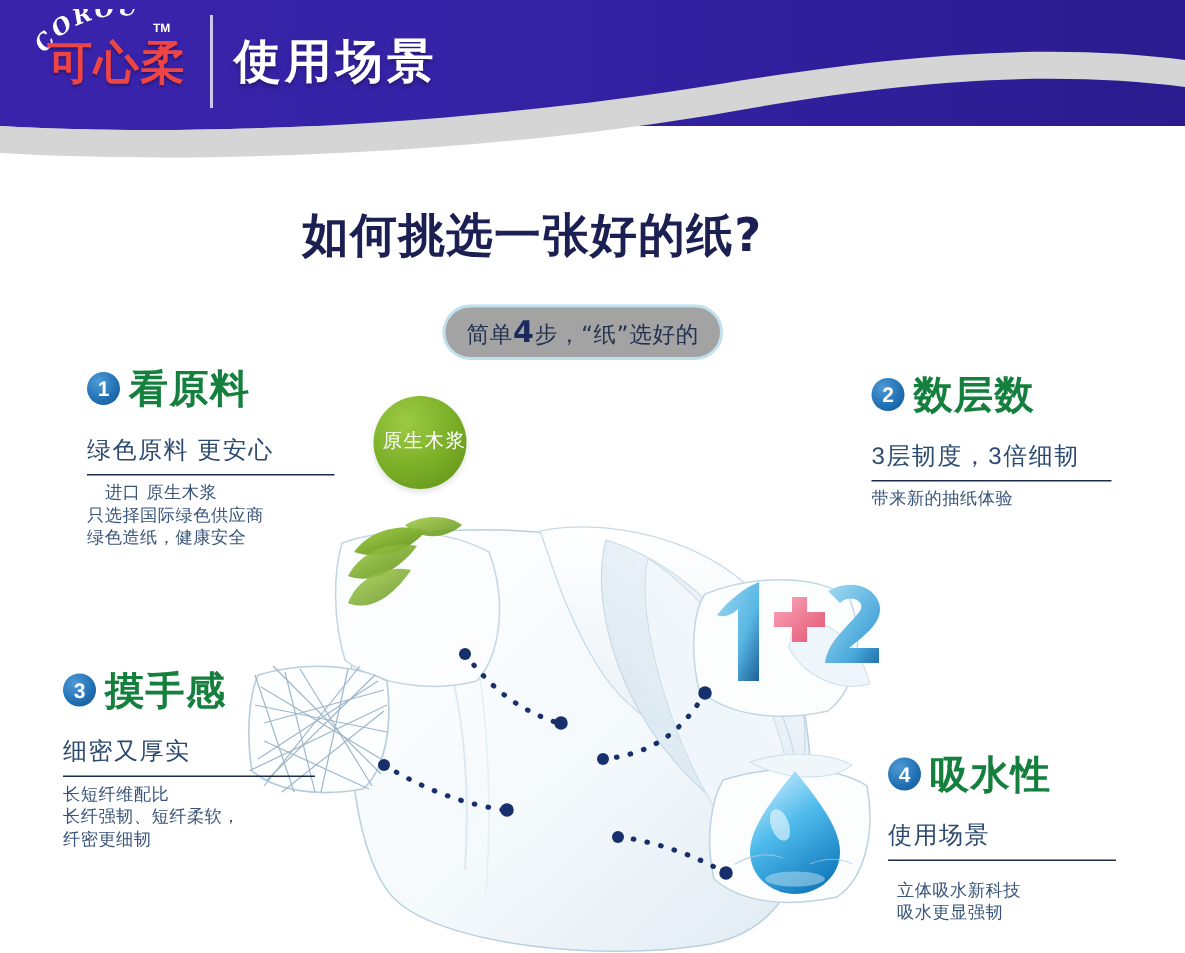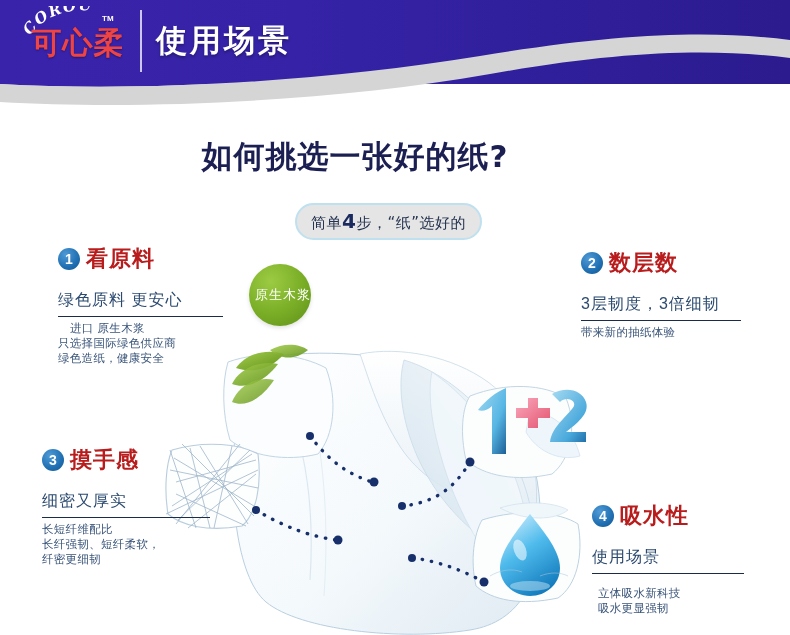--- a/index.html
+++ b/index.html
@@ -35,41 +35,41 @@
 
   
   .main-title{
     position:absolute;left:0;top:136px;width:710px;text-align:center;
     font-family:"DejaVu Sans","Liberation Sans",sans-serif;
     font-size:31px;font-weight:bold;color:#1b1f52;letter-spacing:1px;
   }
   .subtitle-pill{
     position:absolute;left:295px;top:203px;
     padding:4px 14px 5px 14px;
-    border:2px solid #bfe0ef;border-radius:20px;background:#e5e5e5;
+    border:2px solid #bfe0ef;border-radius:20px;background:#a3a3a3;
     font-family:"DejaVu Sans","Liberation Sans",sans-serif;
     font-size:15px;color:#24324f;white-space:nowrap;letter-spacing:.5px;
   }
   .subtitle-pill b{font-size:20px;color:#1a2a5e;font-weight:bold;}
 
   
   .art{position:absolute;left:0;top:110px;width:790px;height:525px;}
 
   
   .step{position:absolute;}
   .step-head{display:flex;align-items:center;gap:6px;height:26px;}
   .num-badge{
     width:22px;height:22px;border-radius:50%;
     background:radial-gradient(circle at 35% 30%,#4f9ad6 0%,#1f6fb2 60%,#14568f 100%);
     color:#fff;font-size:14px;font-weight:bold;line-height:22px;text-align:center;
     font-family:"Liberation Sans",sans-serif;flex:none;
   }
   .step-title{
     font-family:"DejaVu Sans","Liberation Sans",sans-serif;
-    font-size:22px;font-weight:bold;color:#b91c1c;letter-spacing:1px;
+    font-size:26px;font-weight:bold;color:#15803d;letter-spacing:1px;
   }
   .step-sub{
     font-family:Liberation Sans, sans-serif;
     font-size:16px;color:#2c4a70;margin-top:18px;letter-spacing:1px;
   }
   .step-rule{height:1px;background:#1b2b4a;margin-top:5px;}
   .step-detail{
     font-family:"DejaVu Sans","Liberation Sans",sans-serif;
     font-size:11.5px;color:#3a557a;line-height:15px;margin-top:4px;letter-spacing:.3px;
   }

